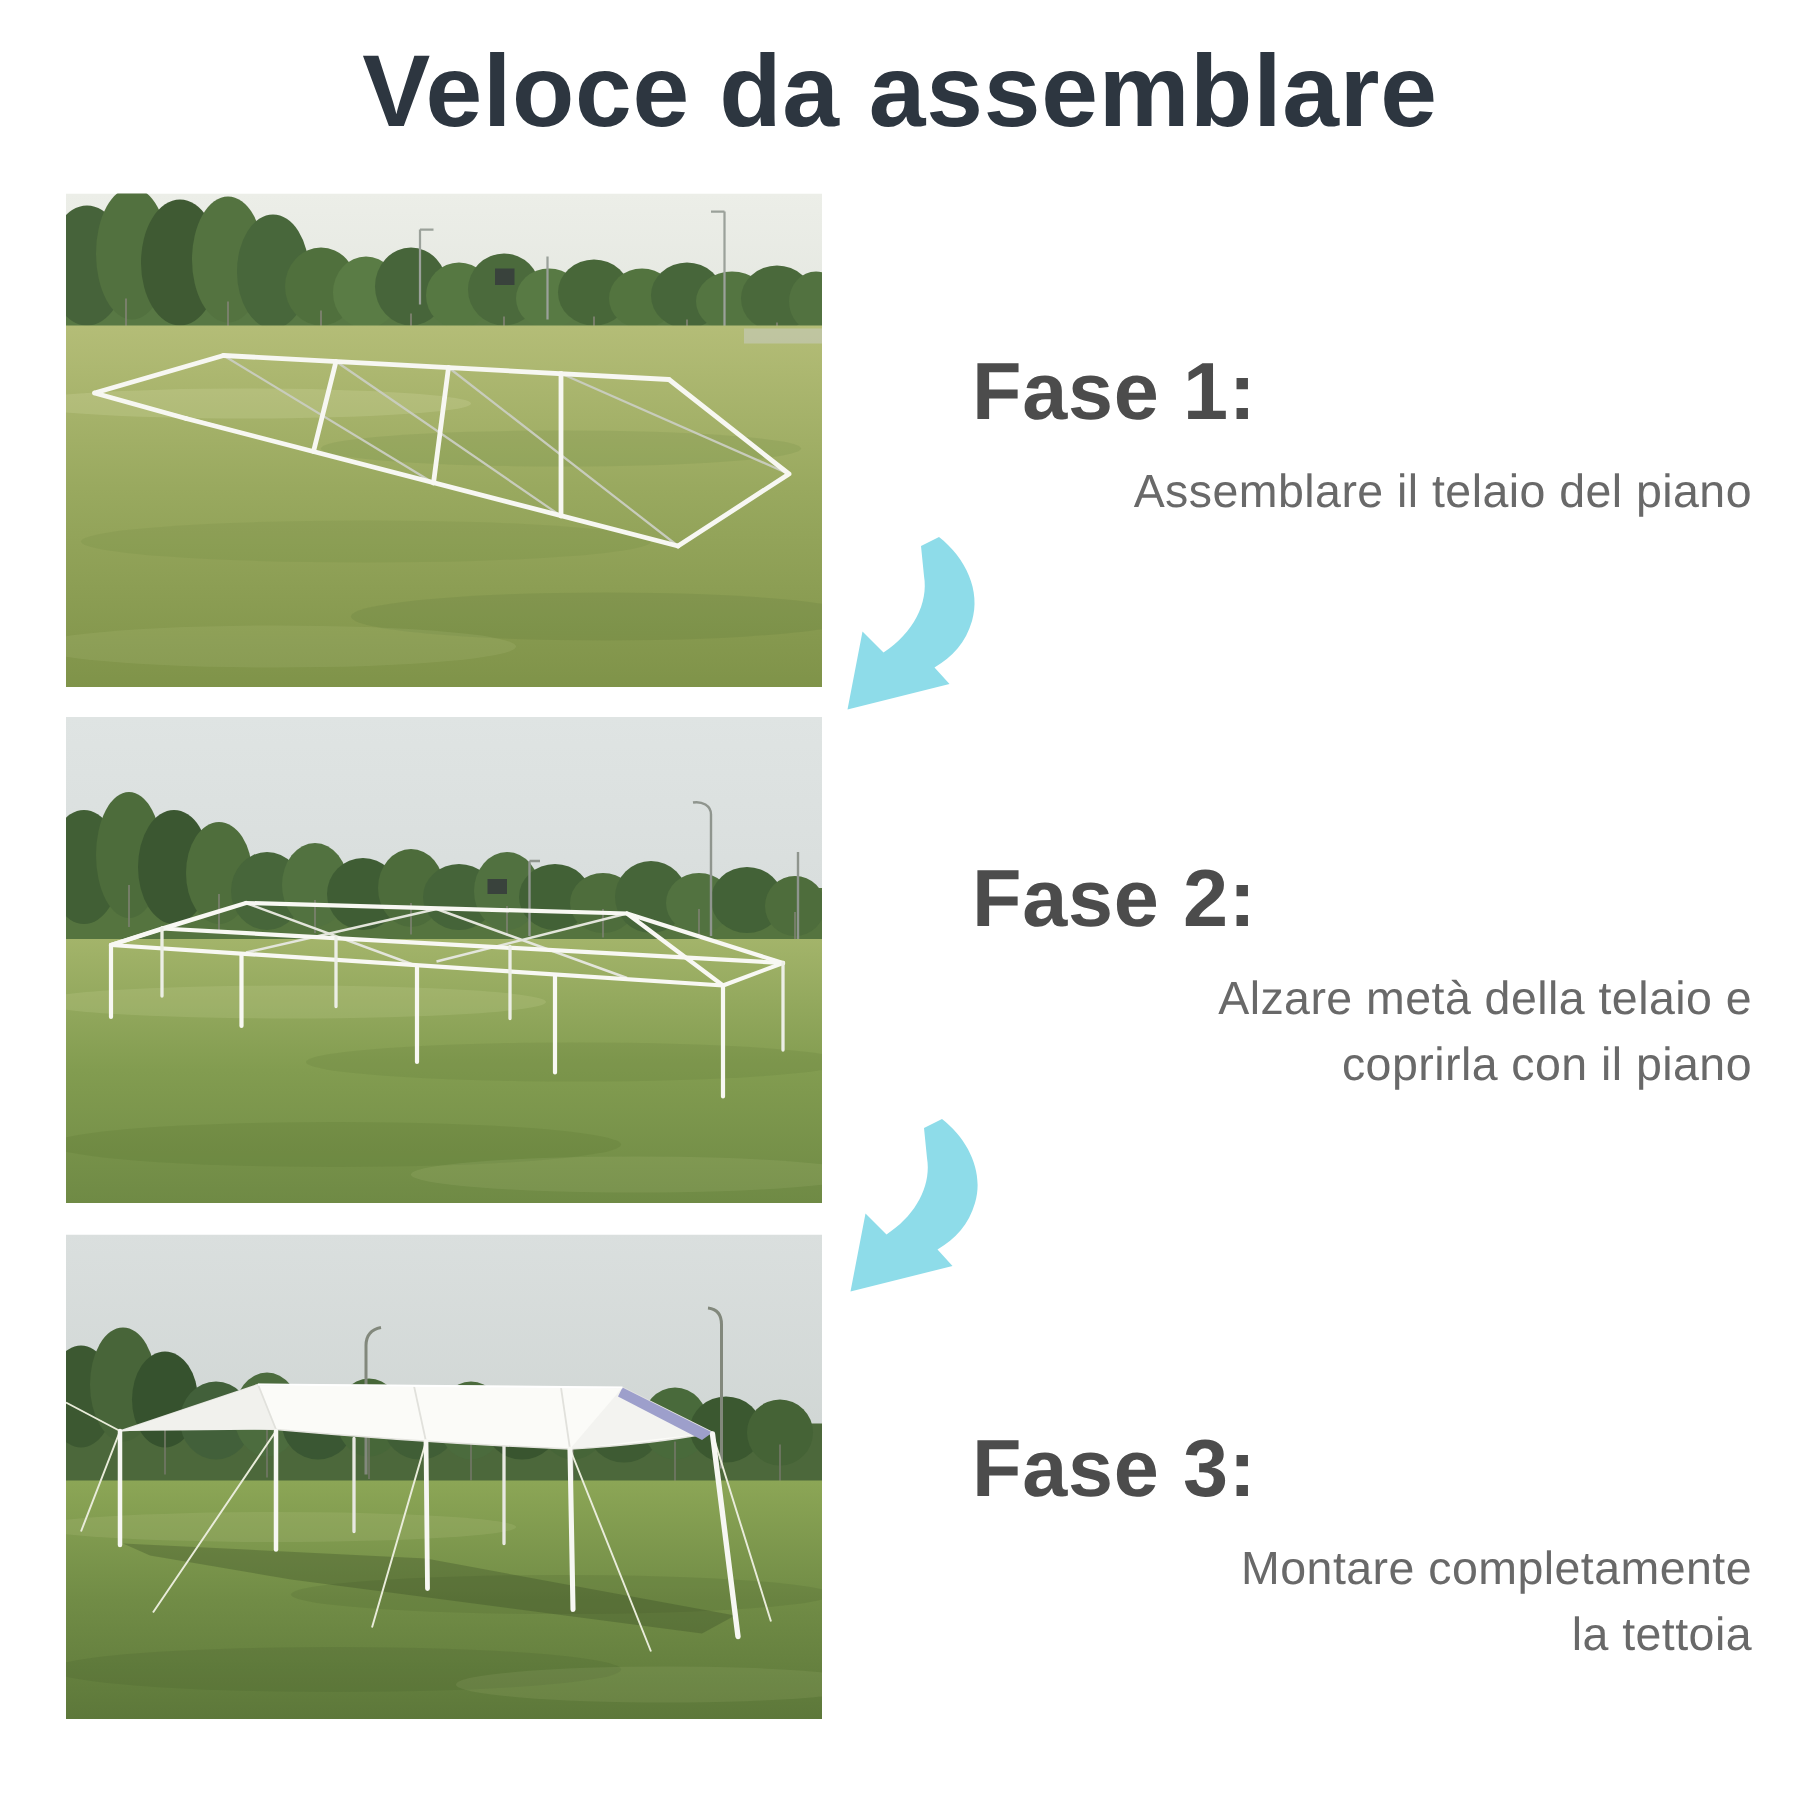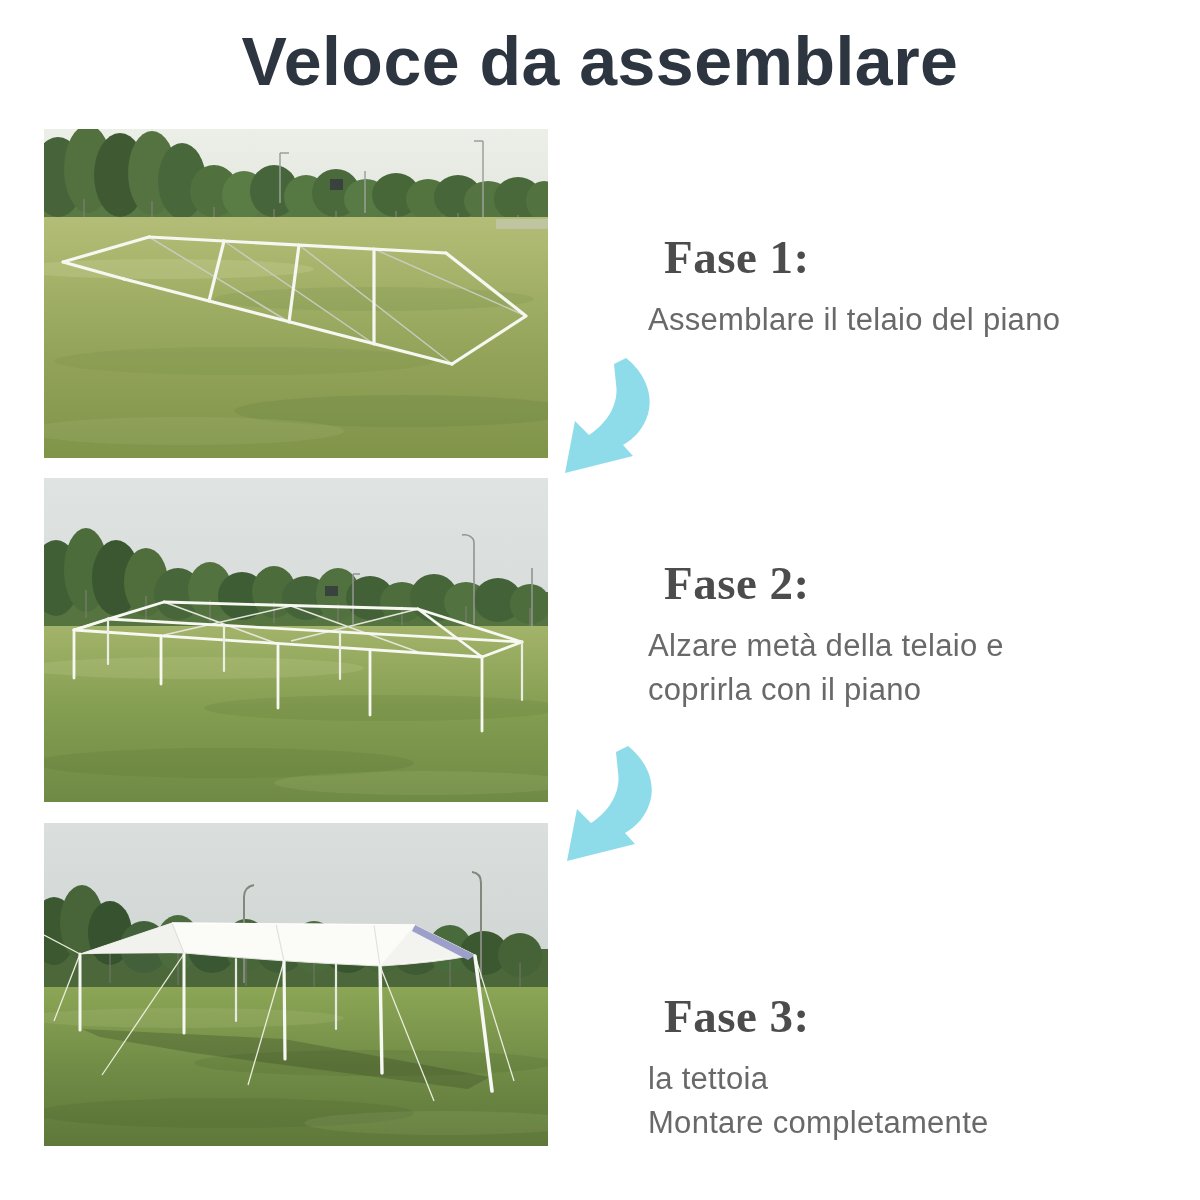--- a/index.html
+++ b/index.html
@@ -9,24 +9,24 @@
         font-size:68px;font-weight:bold;letter-spacing:.5px;color:var(--color-title,#2d3640);}
   .photo{position:absolute;left:44px;width:504px;display:block;}
   #photo1{top:129px;height:329px;}
   #photo2{top:478px;height:324px;}
   #photo3{top:823px;height:323px;}
   .photo svg{display:block;width:100%;height:100%;}
   .arrow{position:absolute;width:94px;height:128px;}
   #arrow1{left:562px;top:356px;}
   #arrow2{left:564px;top:744px;}
   .step-text{position:absolute;left:648px;width:520px;}
-  #text1{top:230px;} #text2{top:556px;} #text3{top:989px;}
-  .step-heading{margin:0 0 14px 16px;font-size:47px;font-weight:bold;letter-spacing:.5px;
-        color:var(--color-heading,#4c4c4c);font-family:Liberation Serif, serif;}
-  .desc-line{font-size:31px;line-height:1.42;letter-spacing:.3px;color:var(--color-body,#696969);}
+  #text1{top:230px;} #text2{top:568px;} #text3{top:948px;}
+  .step-heading{margin:0 0 14px 0;font-size:54px;font-weight:bold;letter-spacing:.5px;
+        color:var(--color-heading,#4c4c4c);}
+  .desc-line{font-size:31px;line-height:1.42;letter-spacing:.3px;color:var(--color-body,#696969);text-align:right;}
 </style>
 </head>
 <body>
 
 <div class="page">
 
   <h1 class="page-title">Veloce da assemblare</h1>
 
   <div class="photo" id="photo1">
     <svg viewBox="0 0 504 329" preserveAspectRatio="none">
@@ -268,17 +268,17 @@
   </div>
 
   <div class="step-text" id="text2">
     <h2 class="step-heading">Fase 2:</h2>
     <div class="desc-line">Alzare metà della telaio e</div>
     <div class="desc-line">coprirla con il piano</div>
   </div>
 
   <div class="step-text" id="text3">
     <h2 class="step-heading">Fase 3:</h2>
+    <div class="desc-line">Montare completamente</div>
     <div class="desc-line">la tettoia</div>
-    <div class="desc-line">Montare completamente</div>
   </div>
 
 </div>
 
 </body></html>

